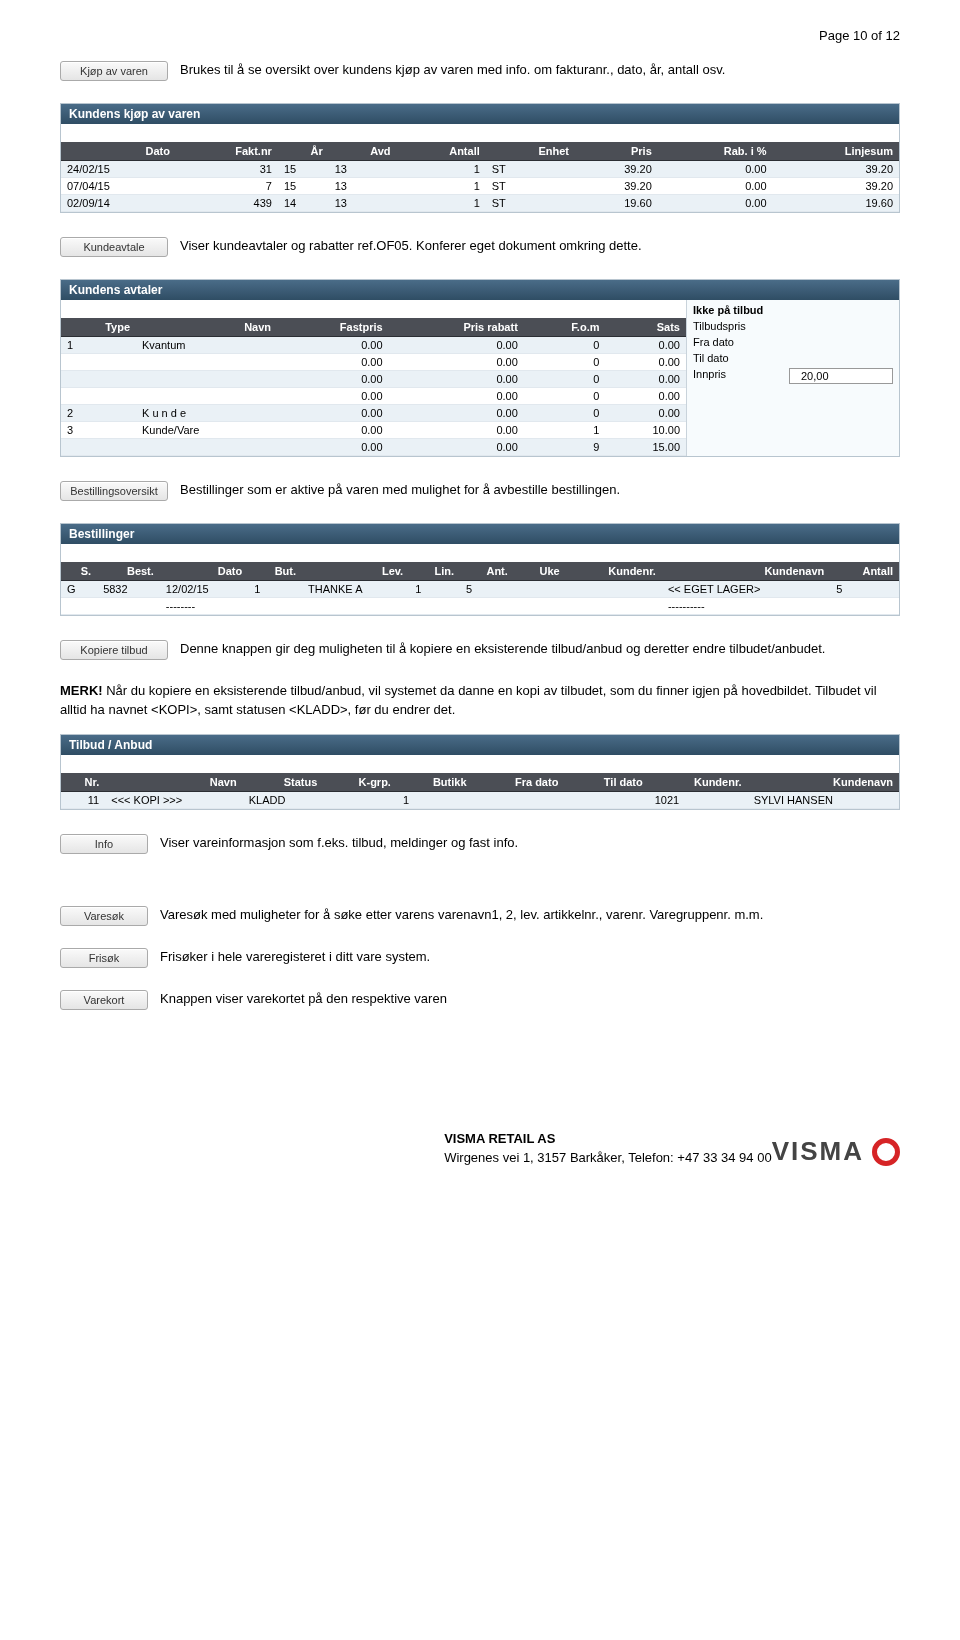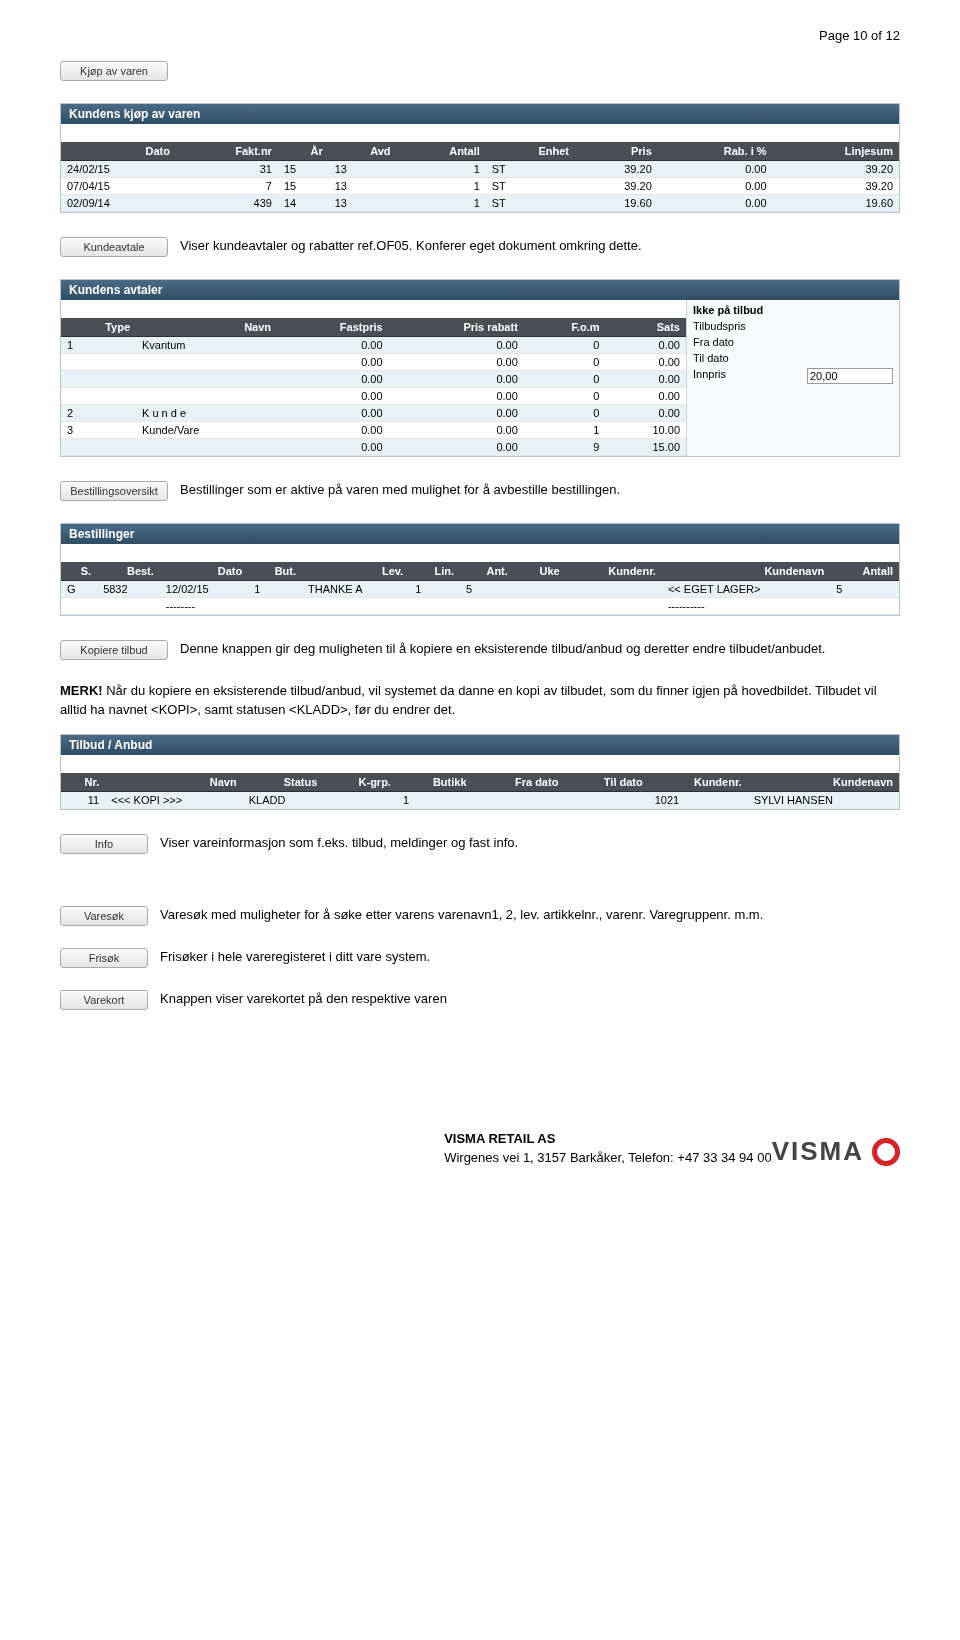--- a/index.html
+++ b/index.html
@@ -86,21 +86,21 @@
   .sidebox {
     float: right;
     width: 200px;
     border-left: 1px solid #c9d3db;
     padding: 4px 6px;
     font-size: 11px;
     background: #f7fbfd;
   }
   .sidebox .row { display:flex; justify-content:space-between; padding:2px 0; }
   .sidebox input {
-    width: 80px; font-size:11px; border:1px solid #999; padding:1px 2px;
+    width: 80px; font-size:11px; border:1px solid #999; padding:1px 11px;
   }
   .merk {
     margin: 4px 0 14px 0;
     line-height: 1.45;
   }
   .footer {
     margin-top: 120px;
     display: flex;
     justify-content: flex-end;
     align-items: flex-end;
@@ -126,20 +126,21 @@
     box-sizing: border-box;
   }
 </style>
 </head>
 <body>
 
 <div class="page-header">Page 10 of 12</div>
 
 <div class="section">
   <span class="label-btn">Kjøp av varen</span>
+  <div class="section-text">Brukes til å se oversikt over kundens kjøp av varen med info. om fakturanr., dato, år, antall osv.</div>
 </div>
 
 <div class="panel">
   <div class="panel-hdr">Kundens kjøp av varen</div>
   <div class="panel-body" style="padding-top:18px;">
     <table class="grid">
       <tbody>
           <tr>
         <th class="dark">Dato</th>
         <th class="dark">Fakt.nr</th>

